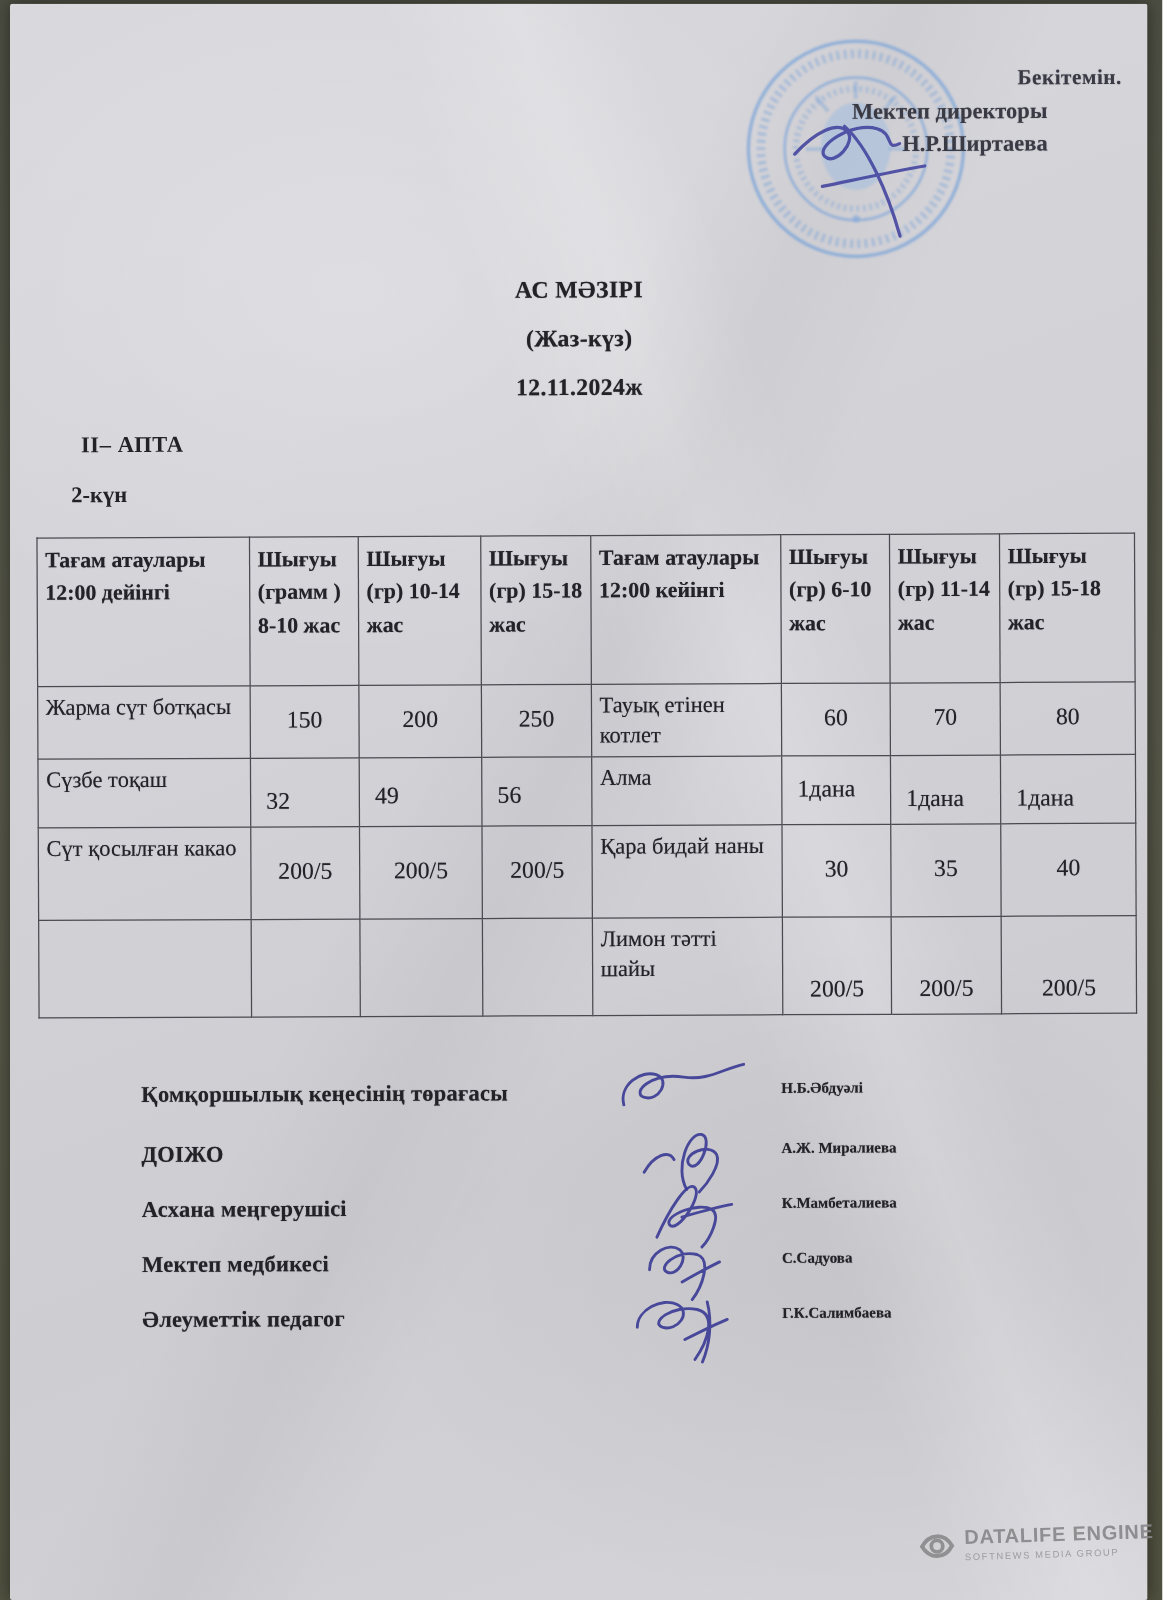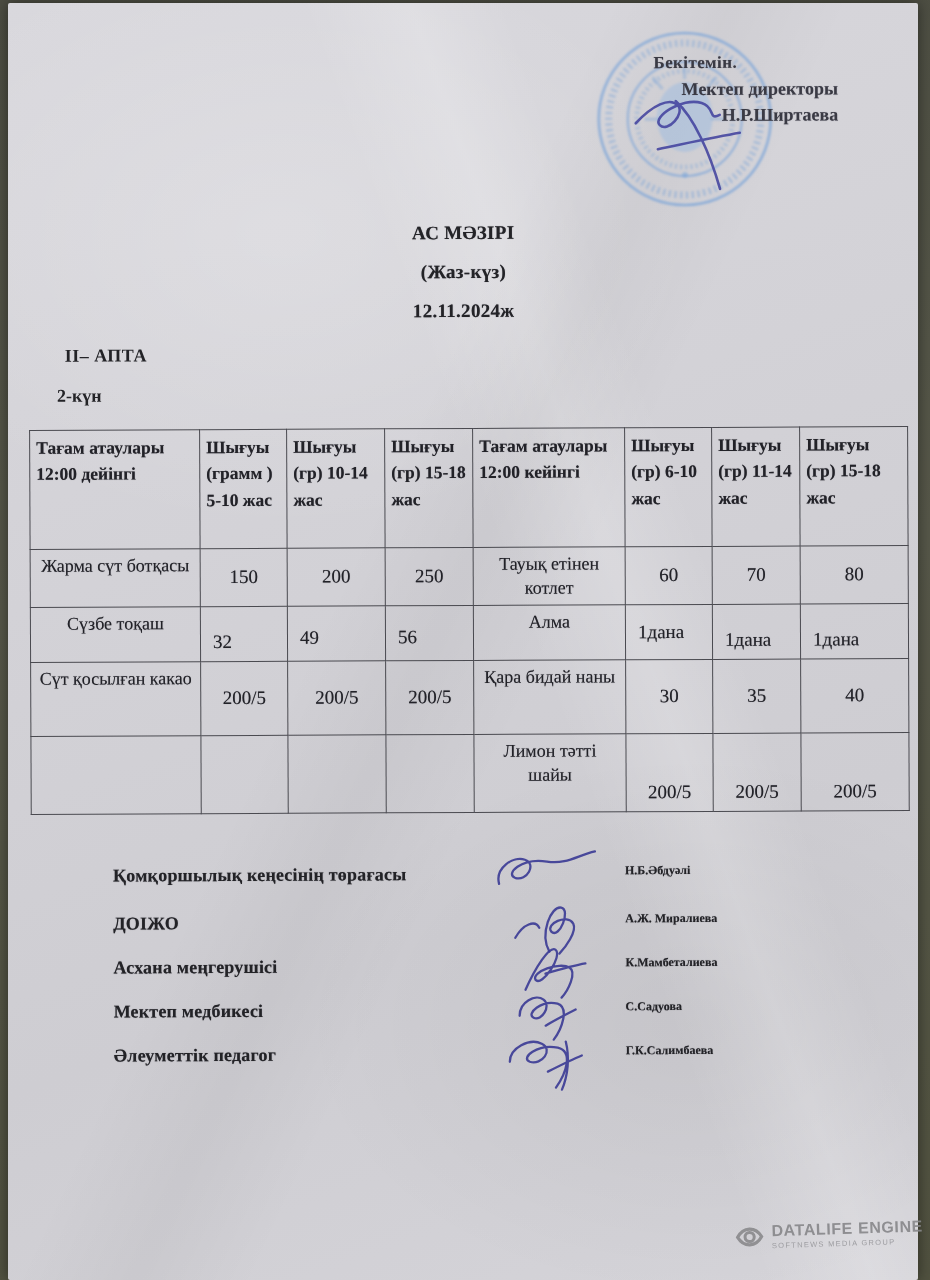--- a/index.html
+++ b/index.html
@@ -22,21 +22,21 @@
     background:
       linear-gradient(115deg, rgba(0,0,0,0) 40%, rgba(0,0,0,.035) 48%, rgba(0,0,0,0) 56%),
       linear-gradient(70deg, rgba(255,255,255,0) 55%, rgba(255,255,255,.18) 63%, rgba(255,255,255,0) 70%);
   }
   .content{position:absolute;inset:0;transform:rotate(-0.25deg);color:#232327;}
 
   
   .stamp{position:absolute;left:595px;top:28px;width:185px;height:185px;}
   .stamp-sig{position:absolute;left:600px;top:58px;width:250px;height:150px;}
   .approval{position:absolute;left:640px;top:52px;width:260px;line-height:1.45;color:#3a3a44;}
-  .approval .l1{margin-left:16px;font-size:17px;font-weight:600;letter-spacing:.4px;text-shadow:0 0 1px rgba(70,70,90,.45);}
+  .approval .l1{margin-left:16px;font-size:17px;font-weight:600;letter-spacing:.4px;text-shadow:0 0 1px rgba(70,70,90,.45);text-align:right;}
   .approval .l2{margin-left:44px;font-size:18px;font-weight:600;text-shadow:0 0 1px rgba(70,70,90,.45);}
   .approval .l3{margin-left:84px;font-size:18px;font-weight:600;text-shadow:0 0 1px rgba(70,70,90,.45);}
 
   
   .title-block{position:absolute;left:30px;top:222px;width:870px;text-align:center;}
   .title-block div{font-weight:bold;font-size:19px;letter-spacing:.3px;margin-bottom:17px;text-shadow:0 0 .8px rgba(30,30,40,.55);}
   .week{position:absolute;left:66px;top:344px;font-weight:bold;font-size:18px;letter-spacing:.5px;}
   .day{position:absolute;left:58px;top:384px;font-weight:bold;font-size:18px;}
 
   
@@ -50,21 +50,21 @@
     padding:4px 6px;overflow:hidden;
     text-shadow:0 0 .7px rgba(40,40,50,.5);
   }
   table.menu th{font-size:17.5px;font-weight:bold;vertical-align:top;text-align:left;line-height:1.5;}
   tr.hdr{height:119px;}
   tr.r0{height:54px;} tr.r1{height:55px;} tr.r2{height:74px;} tr.r3{height:78px;}
   .h-c{text-align:center;}
   .h-pr{padding-right:38px;}
   .h-pc{padding-left:14px;padding-right:14px;}
   .h-pl{padding-left:10px;}
-  td.name{vertical-align:top;text-align:center;line-height:1.35;padding-left:9px;padding-top:6px;}
+  td.name{vertical-align:top;text-align:left;line-height:1.35;padding-left:9px;padding-top:6px;}
   td.num{text-align:center;vertical-align:middle;font-size:19px;}
   td.num.v-top{vertical-align:top;padding-top:20px;}
   td.num.v-bot{vertical-align:bottom;padding-bottom:8px;}
   td.num.a-left{text-align:left;padding-left:12px;}
 
   
   .sig-block{position:absolute;left:112px;top:856px;width:720px;}
   .sig-row{position:relative;height:44px;}
   .sig-row .role{position:absolute;left:0;top:8px;font-weight:bold;font-size:18px;letter-spacing:.2px;text-shadow:0 0 .8px rgba(30,30,40,.55);}
   .sig-row .name{position:absolute;left:512px;top:8px;font-weight:bold;font-size:12px;text-shadow:0 0 .8px rgba(30,30,40,.55);}
@@ -133,21 +133,21 @@
           <col style="width:98px">
           <col style="width:88px">
         <col style="width:152px">
           <col style="width:87px">
           <col style="width:88px">
           <col style="width:108px">
       </colgroup>
       <thead>
         <tr class="hdr">
           <th class="h-pr">Тағам атаулары 12:00 дейінгі</th>
-          <th class="h-c">Шығуы (грамм )  5-10 жас</th>
+          <th class="h-c">Шығуы (грамм )  8-10 жас</th>
           <th class="h-pl">Шығуы (гр) 10-14 жас</th>
           <th class="h-pl">Шығуы (гр) 15-18 жас</th>
           <th class="h-c h-pc">Тағам атаулары 12:00 кейінгі</th>
           <th class="h-pl">Шығуы (гр) 6-10 жас</th>
           <th class="h-pl">Шығуы (гр) 11-14 жас</th>
           <th class="h-pl">Шығуы (гр) 15-18 жас</th>
         </tr>
       </thead>
       <tbody>
         <tr class="r0">

